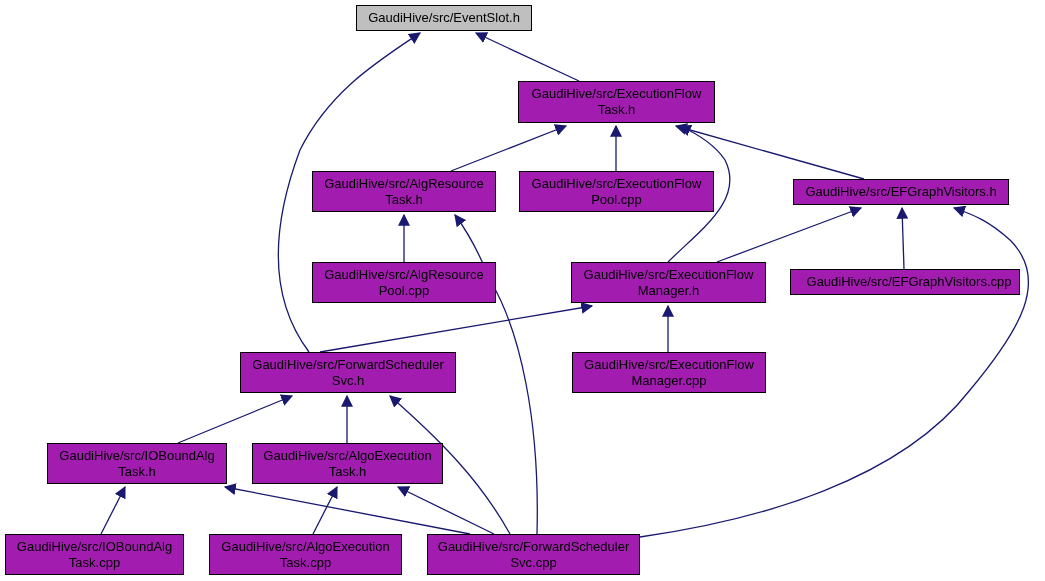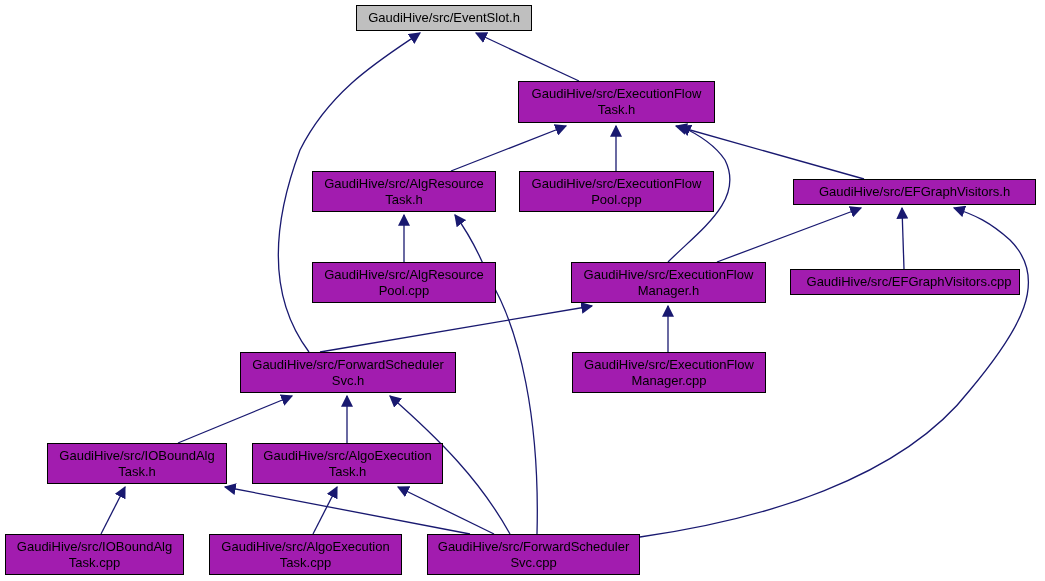--- a/index.html
+++ b/index.html
@@ -55,21 +55,21 @@
       <span>Task.h</span>
     </div>
     <div class="node" style="left: 312px; top: 171px; width: 184px; height: 41px;">
       <span>GaudiHive/src/AlgResource</span>
       <span>Task.h</span>
     </div>
     <div class="node" style="left: 519px; top: 171px; width: 195px; height: 41px;">
       <span>GaudiHive/src/ExecutionFlow</span>
       <span>Pool.cpp</span>
     </div>
-    <div class="node" style="left: 793px; top: 179px; width: 243px; height: 26px;">
+    <div class="node" style="left: 793px; top: 179px; width: 216px; height: 26px;">
       <span>GaudiHive/src/EFGraphVisitors.h</span>
     </div>
     <div class="node" style="left: 312px; top: 262px; width: 184px; height: 41px;">
       <span>GaudiHive/src/AlgResource</span>
       <span>Pool.cpp</span>
     </div>
     <div class="node" style="left: 571px; top: 262px; width: 195px; height: 41px;">
       <span>GaudiHive/src/ExecutionFlow</span>
       <span>Manager.h</span>
     </div>

